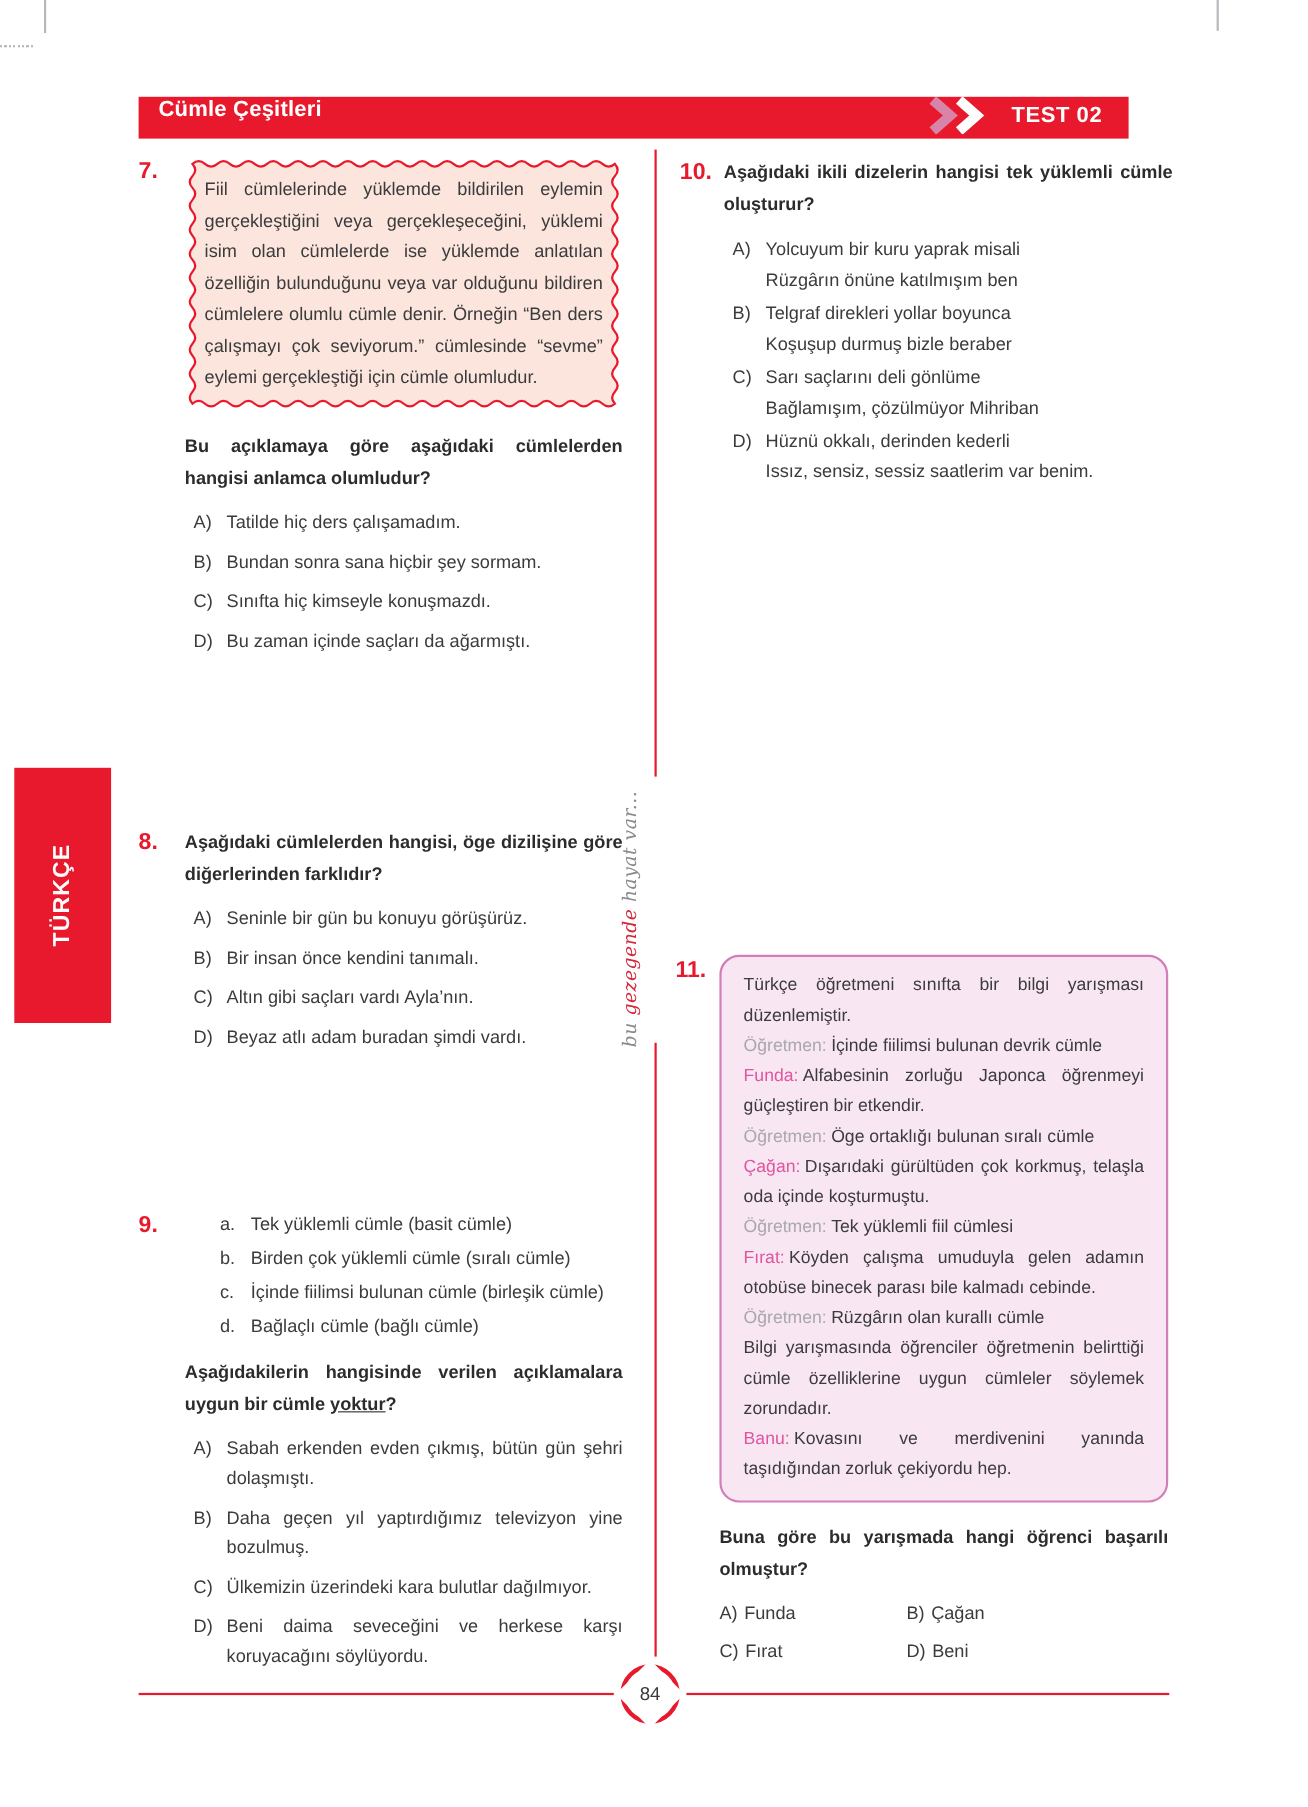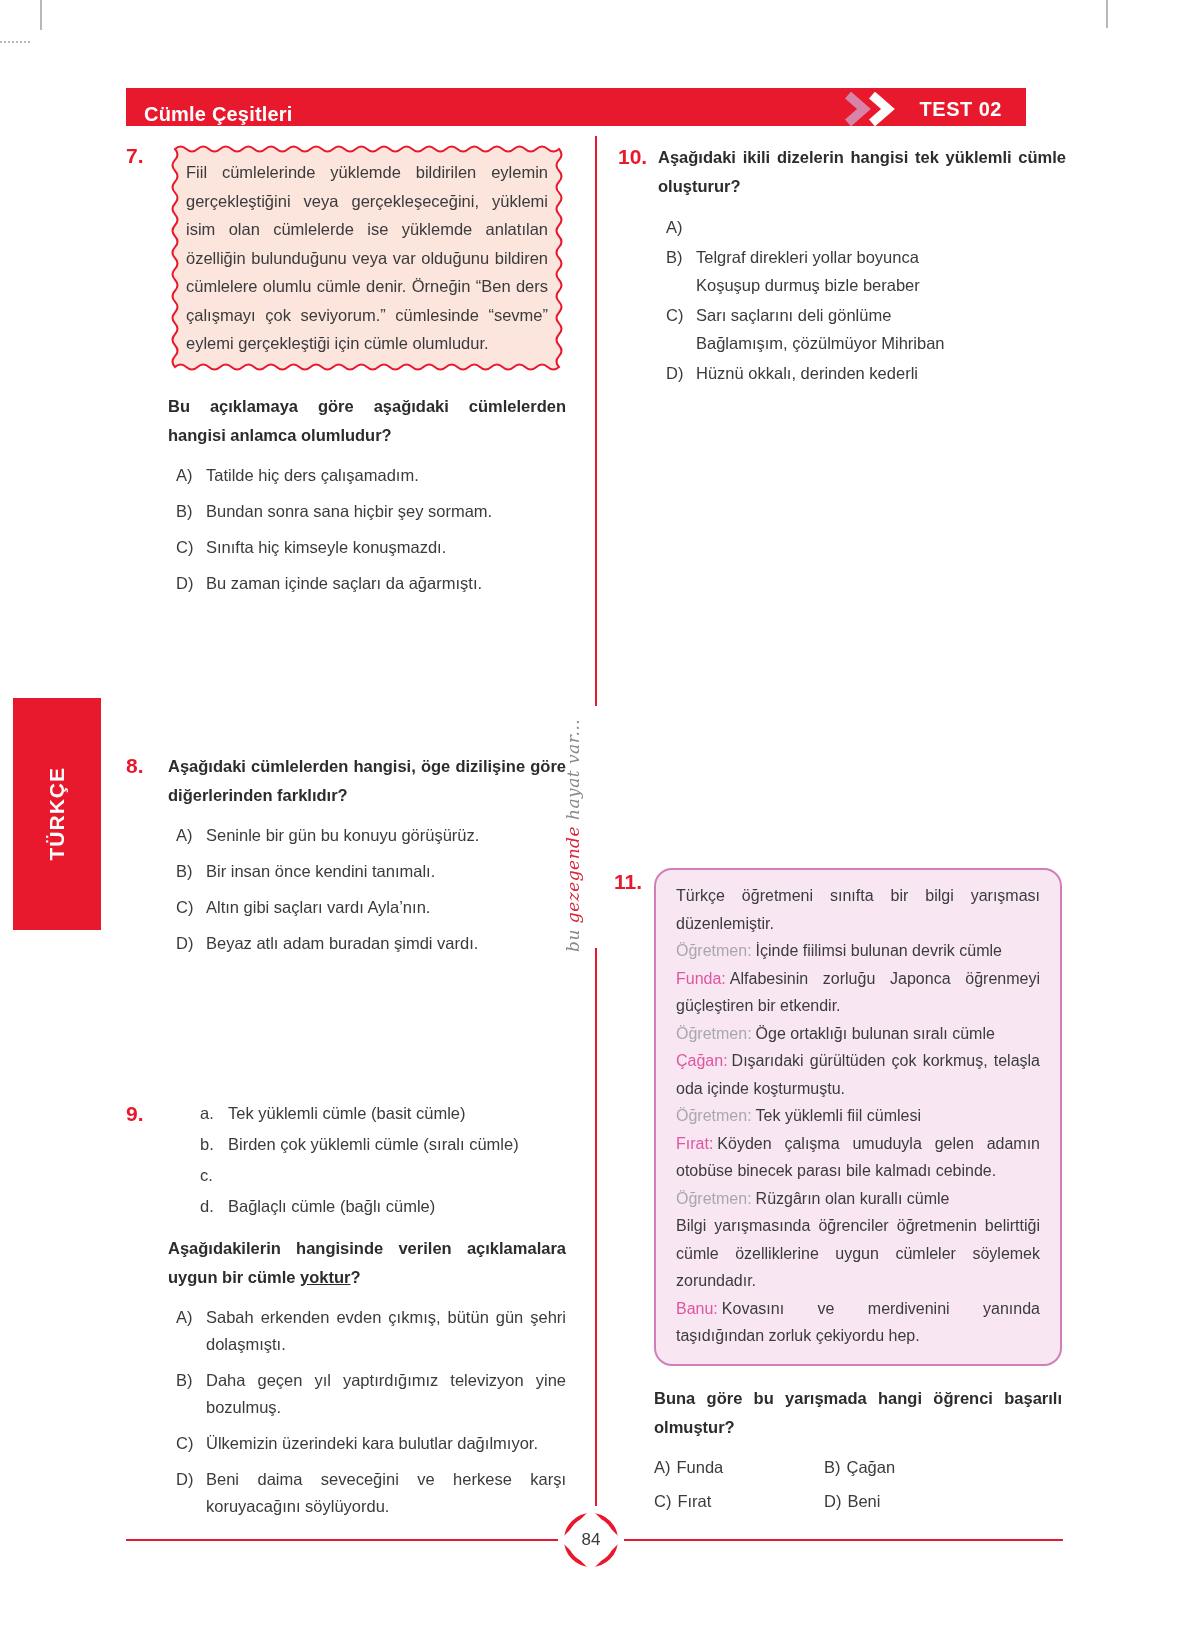--- a/index.html
+++ b/index.html
@@ -10,21 +10,21 @@
   }
   
   .mark{position:absolute;background:#b9b7bd;}
   .mark-v1{left:40px;top:0;width:2px;height:30px;}
   .mark-h1{left:0;top:41px;width:30px;height:2px;background:repeating-linear-gradient(90deg,#b9b7bd 0 2px,transparent 2px 4px);}
   .mark-v2{left:1106px;top:0;width:2px;height:28px;}
 
   
   .header-bar{
     position:absolute;left:126px;top:88px;width:900px;height:38px;
-    background:#e8192c;display:flex;align-items:flex-end;
+    background:#e8192c;display:flex;align-items:flex-start;
   }
   .header-title{color:#fff;font-weight:bold;font-size:20px;padding-left:18px;letter-spacing:.2px;}
   .header-right{margin-left:auto;display:flex;align-items:center;gap:14px;padding-right:24px;}
   .test-badge{color:#fff;font-weight:bold;font-size:20px;letter-spacing:.5px;}
 
   
   .subject-tab{
     position:absolute;left:13px;top:698px;width:88px;height:232px;background:#e8192c;
     display:flex;align-items:center;justify-content:center;
   }
@@ -187,20 +187,21 @@
       <div class="item">
           <span class="lab">a.</span>
           <span>Tek yüklemli cümle (basit cümle)</span>
         </div>
       <div class="item">
           <span class="lab">b.</span>
           <span>Birden çok yüklemli cümle (sıralı cümle)</span>
         </div>
       <div class="item">
           <span class="lab">c.</span>
+          <span>İçinde fiilimsi bulunan cümle (birleşik cümle)</span>
         </div>
       <div class="item">
           <span class="lab">d.</span>
           <span>Bağlaçlı cümle (bağlı cümle)</span>
         </div>
     </div>
     <div class="stem"><span>Aşağıdakilerin hangisinde verilen açıklamalara uygun bir cümle </span><span class="ul">yoktur</span><span>?</span></div>
     <div class="opts">
       <div class="opt">
           <span class="lab">A)</span>
@@ -222,39 +223,44 @@
   </div>
 </section>
 
 <section class="q q-right" id="q10" style="left:618px;top:143px;">
   <span class="qnum">10.</span>
   <div class="qcontent">
     <div class="stem">Aşağıdaki ikili dizelerin hangisi tek yüklemli cümle oluşturur?</div>
     <div class="opts">
       <div class="couplet">
           <span class="lab">A)</span>
+          <span class="lines">
+            <div>Yolcuyum bir kuru yaprak misali</div>
+            <div>Rüzgârın önüne katılmışım ben</div>
+          </span>
         </div>
       <div class="couplet">
           <span class="lab">B)</span>
           <span class="lines">
             <div>Telgraf direkleri yollar boyunca</div>
             <div>Koşuşup durmuş bizle beraber</div>
           </span>
         </div>
       <div class="couplet">
           <span class="lab">C)</span>
           <span class="lines">
             <div>Sarı saçlarını deli gönlüme</div>
             <div>Bağlamışım, çözülmüyor Mihriban</div>
           </span>
         </div>
       <div class="couplet">
           <span class="lab">D)</span>
           <span class="lines">
             <div>Hüznü okkalı, derinden kederli</div>
+            <div>Issız, sensiz, sessiz saatlerim var benim.</div>
           </span>
         </div>
     </div>
   </div>
 </section>
 
 <section class="q q-right" id="q11" style="left:614px;top:868px;">
   <span class="qnum">11.</span>
   <div class="qcontent">
     <div class="q11box">

